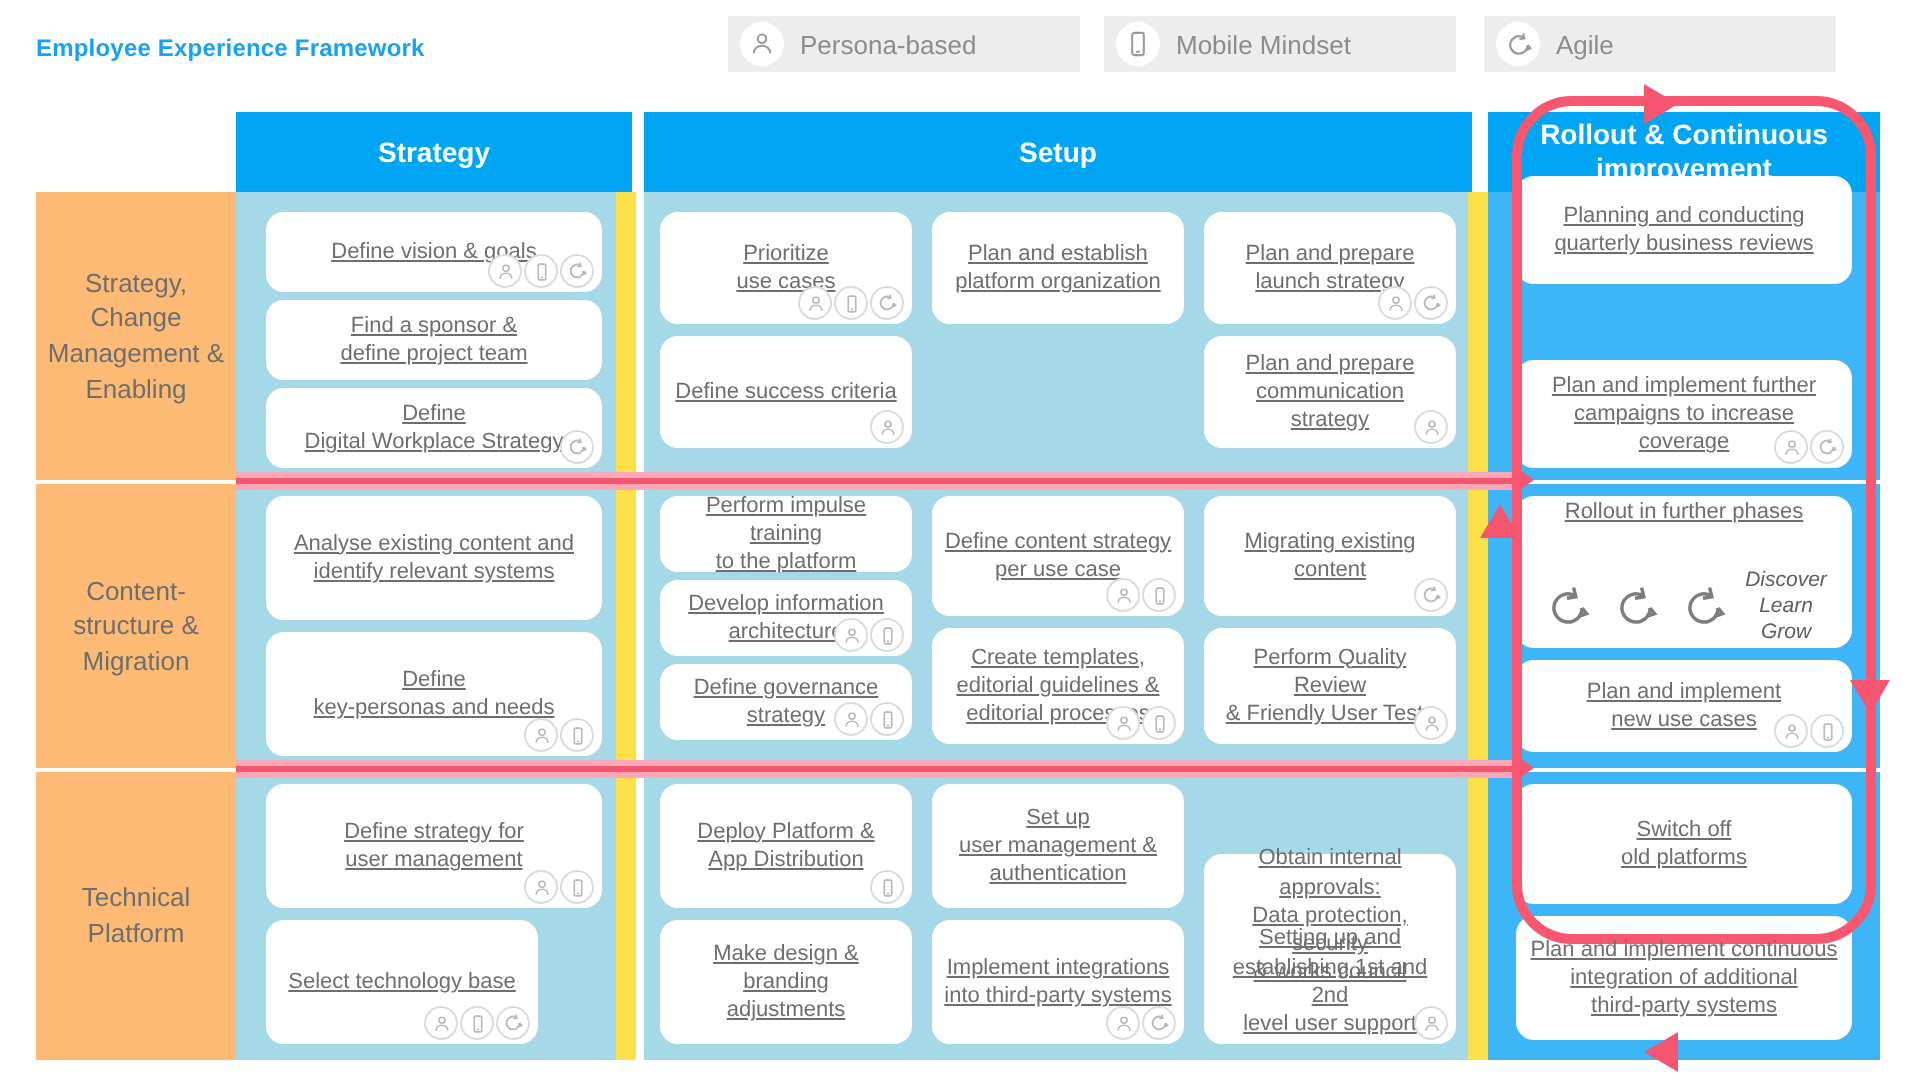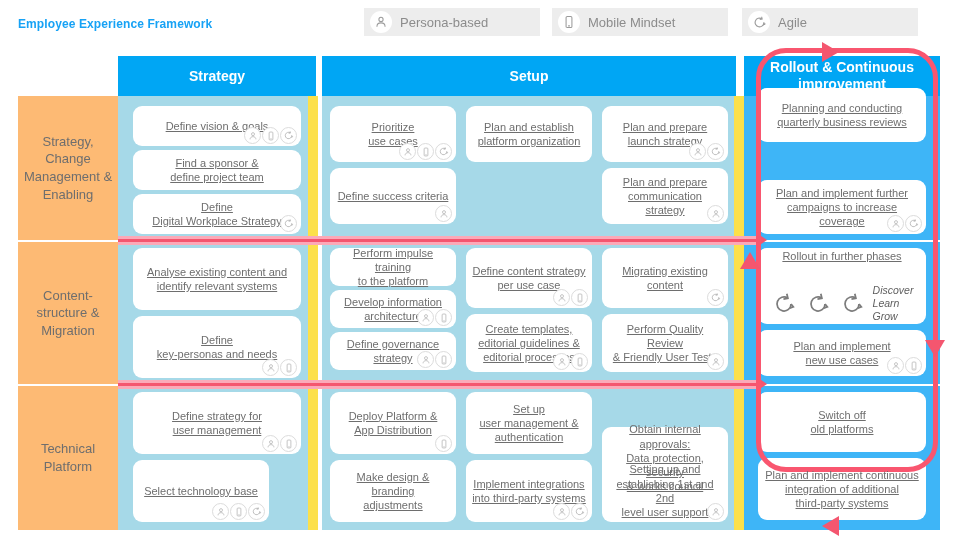--- a/index.html
+++ b/index.html
@@ -103,21 +103,21 @@
   .tag svg{display:block;}
 
   
   .phases{
     flex-direction:column;justify-content:center;gap:18px;
   }
   .phases-row{display:flex;align-items:center;gap:8px;margin-top:3px;}
   .phases-row .cyc{display:block;}
   .phases-words{
     font-style:italic;font-size:10.5px;line-height:1.25;
-    color:#5E5E5E;text-align:left;
+    color:#5E5E5E;text-align:center;
   }
 
   
   .harrow{position:absolute;height:9px;}
   .harrow .bar{
     position:absolute;left:0;top:0;height:9px;width:100%;
     background:#FBA9B8;
   }
   .harrow .bar i{
     position:absolute;left:0;top:3px;height:3px;width:100%;

